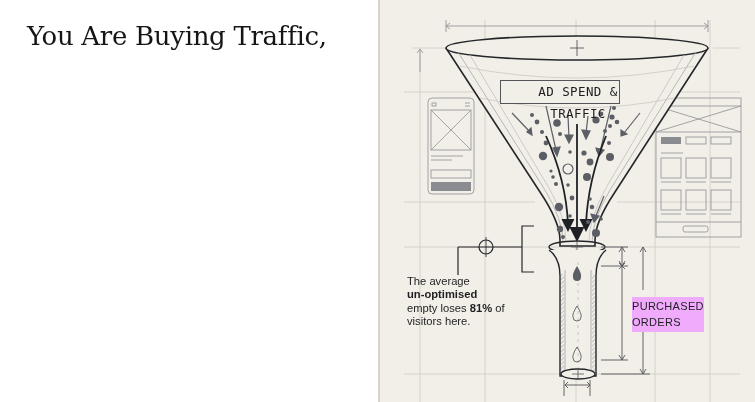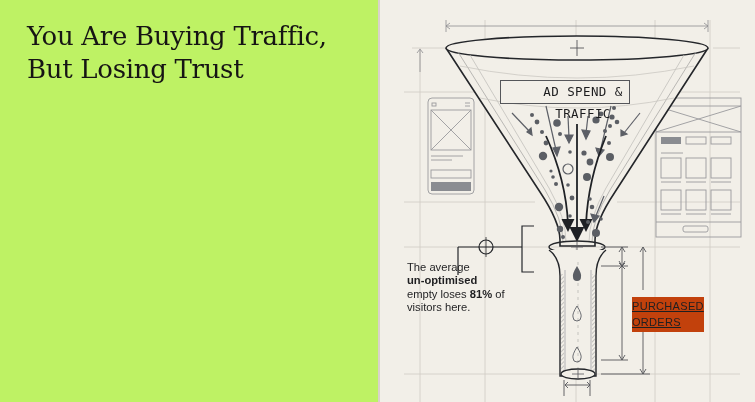--- a/index.html
+++ b/index.html
@@ -3,21 +3,21 @@
 <meta charset="utf-8">
 <style>
   html, body { margin: 0; padding: 0; }
   body {
     width: 755px; height: 402px; overflow: hidden;
     display: flex;
     background: #f2efe8;
   }
   .left {
     width: 380px; height: 402px;
-    background: #bef264;
+    background: #ffffff;
     box-sizing: border-box;
     padding: 20px 20px 0 27px;
     border-right: 2px solid #d9d2cb;
     position: relative;
   }
   .headline {
     font-family: "DejaVu Serif", "Liberation Serif", serif;
     font-weight: normal;
     font-size: 26px;
     line-height: 33px;
@@ -35,62 +35,60 @@
   .para.first { margin-top: 31px; }
   .para.second { margin-top: 8px; }
   .right {
     flex: 1; height: 402px; position: relative;
     background: #f2efe8;
   }
   .right svg { position: absolute; left: 0; top: 0; }
   .label-box {
     position: absolute;
     left: 120px; top: 80px;
-    width: 130px; height: 24px;
+    width: 120px; height: 24px;
     box-sizing: border-box;
     border: 1px solid #55565a;
     background: #f2efe8;
     font-family: "DejaVu Sans Mono", "Liberation Mono", monospace;
     font-size: 12.5px;
     color: #1c1c1e;
     text-align: center;
     line-height: 22px;
     letter-spacing: 0.4px;
     padding-left: 36px;
   }
   .note {
     position: absolute;
-    left: 27px; top: 261px;
+    left: 27px; top: 275px;
     font-family: "Liberation Sans", "DejaVu Sans", sans-serif;
     font-size: 11.2px;
     line-height: 13.4px;
     color: #1f1f21;
     width: 110px;
   }
   .note b { font-weight: bold; text-align: right; }
   .orders {
     position: absolute;
     left: 632px; top: 297px;
     font-family: "Liberation Sans", "DejaVu Sans", sans-serif;
     font-size: 11px;
     line-height: 15.5px;
     color: #1f1f21;
     letter-spacing: 0.3px;
-    background: #c2410c;
+    background: #f0abfc;
     padding: 2px 0;
-    text-decoration: underline;
   }
 </style>
 </head>
 <body>
 
 <div class="left">
   <h1 class="headline">
     <span>You Are Buying Traffic,</span><br>
-    <span>But Losing Trust</span>
   </h1>
 </div>
 
 <div class="right">
   <svg width="375" height="402" viewBox="380 0 375 402">
 
     <g stroke="#cfcbc4" stroke-width="0.8" fill="none">
       <line x1="420" y1="48" x2="420" y2="402"></line>
       <line x1="485" y1="20" x2="485" y2="402"></line>
       <line x1="576" y1="20" x2="576" y2="402"></line>

